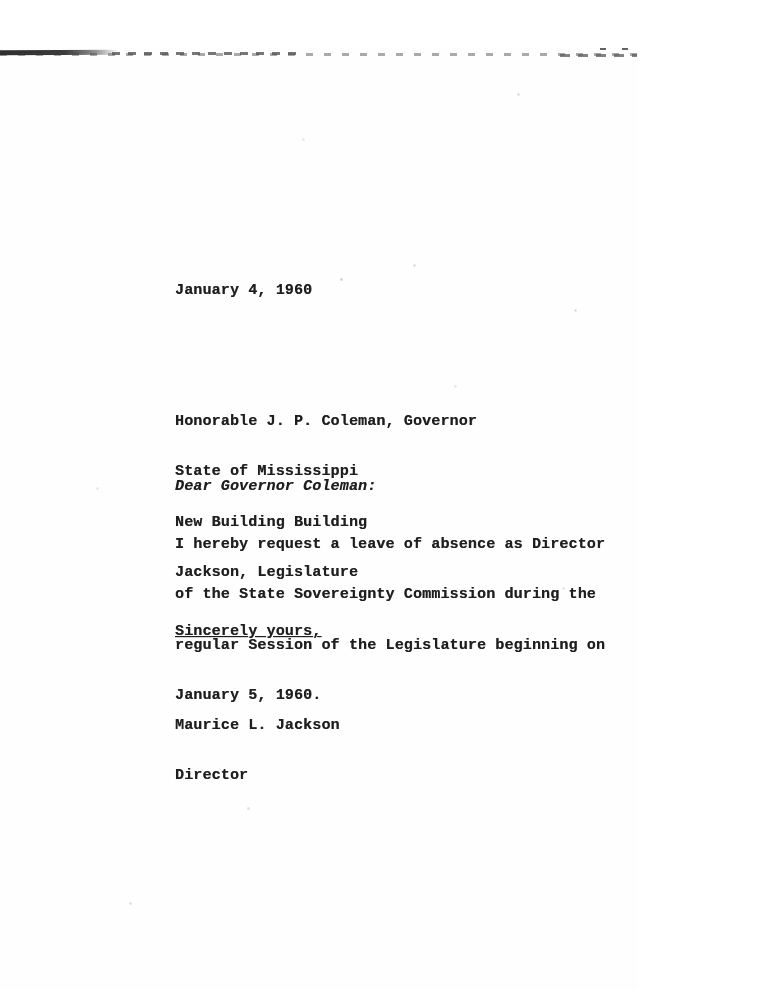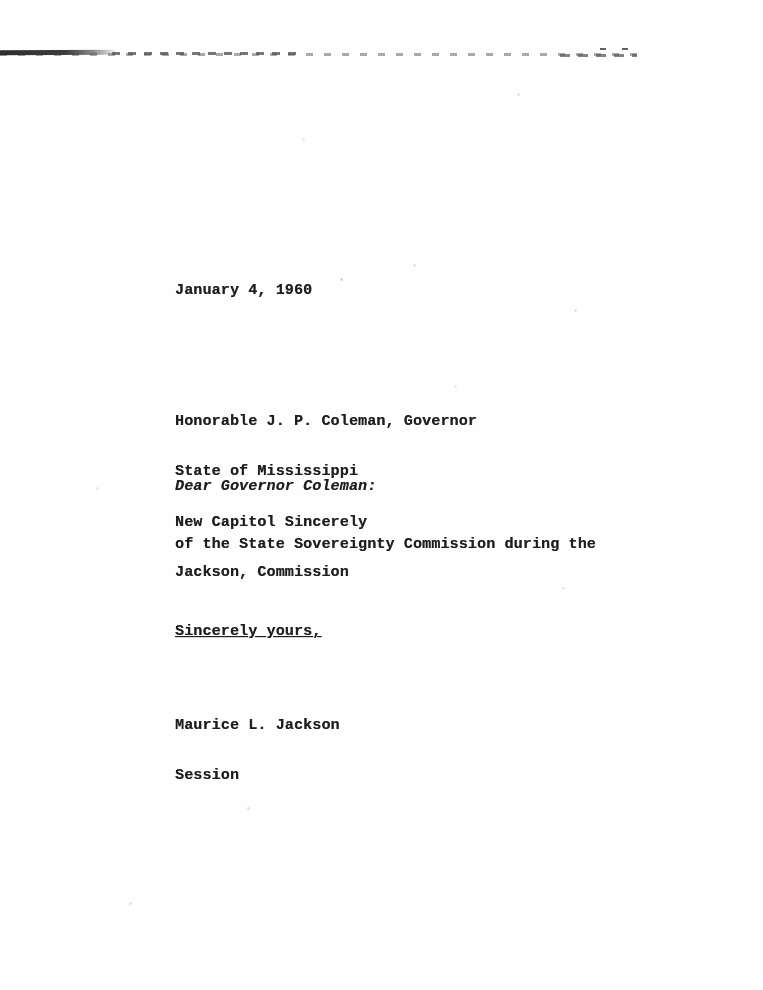--- a/index.html
+++ b/index.html
@@ -92,33 +92,36 @@
   <div class="edge edge-dash-left2"></div>
   <div class="edge edge-dash-right"></div>
   <div class="edge edge-dash-topright"></div>
   <div class="speckles"></div>
 
   <div class="textblock date-block line">January 4, 1960</div>
 
   <div class="textblock recipient-block">
     <div class="line">Honorable J. P. Coleman, Governor</div>
     <div class="line">State of Mississippi</div>
-    <div class="line">New Capitol Sincerely</div>
-    <div class="line">Jackson, Commission</div>
+    <div class="line">New Building Building</div>
+    <div class="line">Jackson, Legislature</div>
   </div>
 
   <div class="textblock salutation-line line">Dear Governor Coleman:</div>
 
   <div class="textblock paragraph-1">
+    <div class="line">I hereby request a leave of absence as Director</div>
     <div class="line">of the State Sovereignty Commission during the</div>
+    <div class="line">regular Session of the Legislature beginning on</div>
+    <div class="line">January 5, 1960.</div>
   </div>
 
   <div class="textblock paragraph-2">
   </div>
 
   <div class="textblock closing-line line">Sincerely yours,</div>
 
   <div class="textblock signature-block">
     <div class="line">Maurice L. Jackson</div>
-    <div class="line">Session</div>
+    <div class="line">Director</div>
   </div>
 
 </div>
 
 </body></html>

